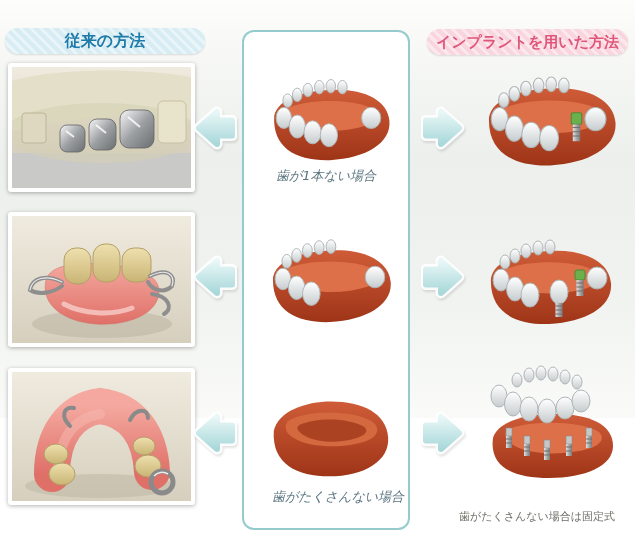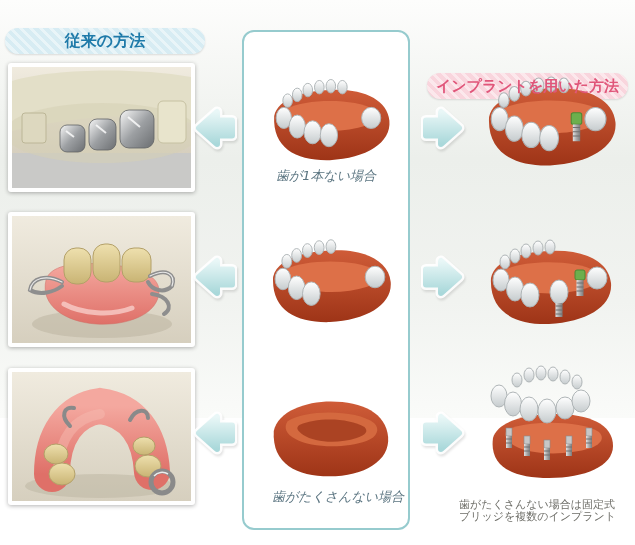--- a/index.html
+++ b/index.html
@@ -17,21 +17,21 @@
     position:absolute;height:26px;border-radius:14px;
     display:flex;align-items:center;justify-content:center;
     font-weight:bold;box-shadow:0 1px 2px rgba(0,0,0,.12);
   }
   .pill-stripes{
     position:absolute;inset:0;border-radius:14px;
     background:repeating-linear-gradient(45deg,rgba(255,255,255,.45) 0 3px,rgba(255,255,255,0) 3px 7px);
   }
   .pill span{position:relative;z-index:1;}
   .pill-trad{left:5px;top:28px;width:200px;background:#d7ecf3;color:#1e7aa9;font-size:16px;}
-  .pill-impl{left:427px;top:29px;width:201px;background:#f9d5dd;color:#e0567a;font-size:15px;margin-top:44px;}
+  .pill-impl{left:427px;top:29px;width:201px;background:#f9d5dd;color:#e0567a;font-size:15px;}
   
   .panel{
     position:absolute;left:242px;top:30px;width:168px;height:500px;
     background:#ffffff;border:2px solid #96cbce;border-radius:12px;box-sizing:border-box;
   }
   .panel-title{
     position:absolute;left:242px;top:42px;width:168px;text-align:center;
     color:#1e7aa9;font-weight:bold;font-size:15px;
   }
   
@@ -329,18 +329,17 @@
         <rect x="79" y="74" width="6" height="8" fill="#c7c7c7" stroke="#8a8a8a" stroke-width="0.6"></rect>
         <rect x="79" y="82" width="6" height="12" fill="url(#screwG)"></rect>
         <rect x="101" y="70" width="6" height="8" fill="#c7c7c7" stroke="#8a8a8a" stroke-width="0.6"></rect>
         <rect x="101" y="78" width="6" height="12" fill="url(#screwG)"></rect>
         <rect x="121" y="62" width="6" height="8" fill="#c7c7c7" stroke="#8a8a8a" stroke-width="0.6"></rect>
         <rect x="121" y="70" width="6" height="12" fill="url(#screwG)"></rect>
       </g>
       <path d="M41 73 h6 M41 77 h6 M59 81 h6 M59 85 h6 M79 85 h6 M79 89 h6 M101 81 h6 M101 85 h6 M121 73 h6 M121 77 h6" stroke="#6f6f6f" stroke-width="1"></path>
     </svg>
   </div>
-  <div class="impl-caption" style="left:459px;top:499px;">
+  <div class="impl-caption" style="left:459px;top:511px;">
     <div>歯がたくさんない場合は固定式</div>
-    <div>ブリッジを複数のインプラント</div>
   </div>
 
 </div>
 
 </body></html>

